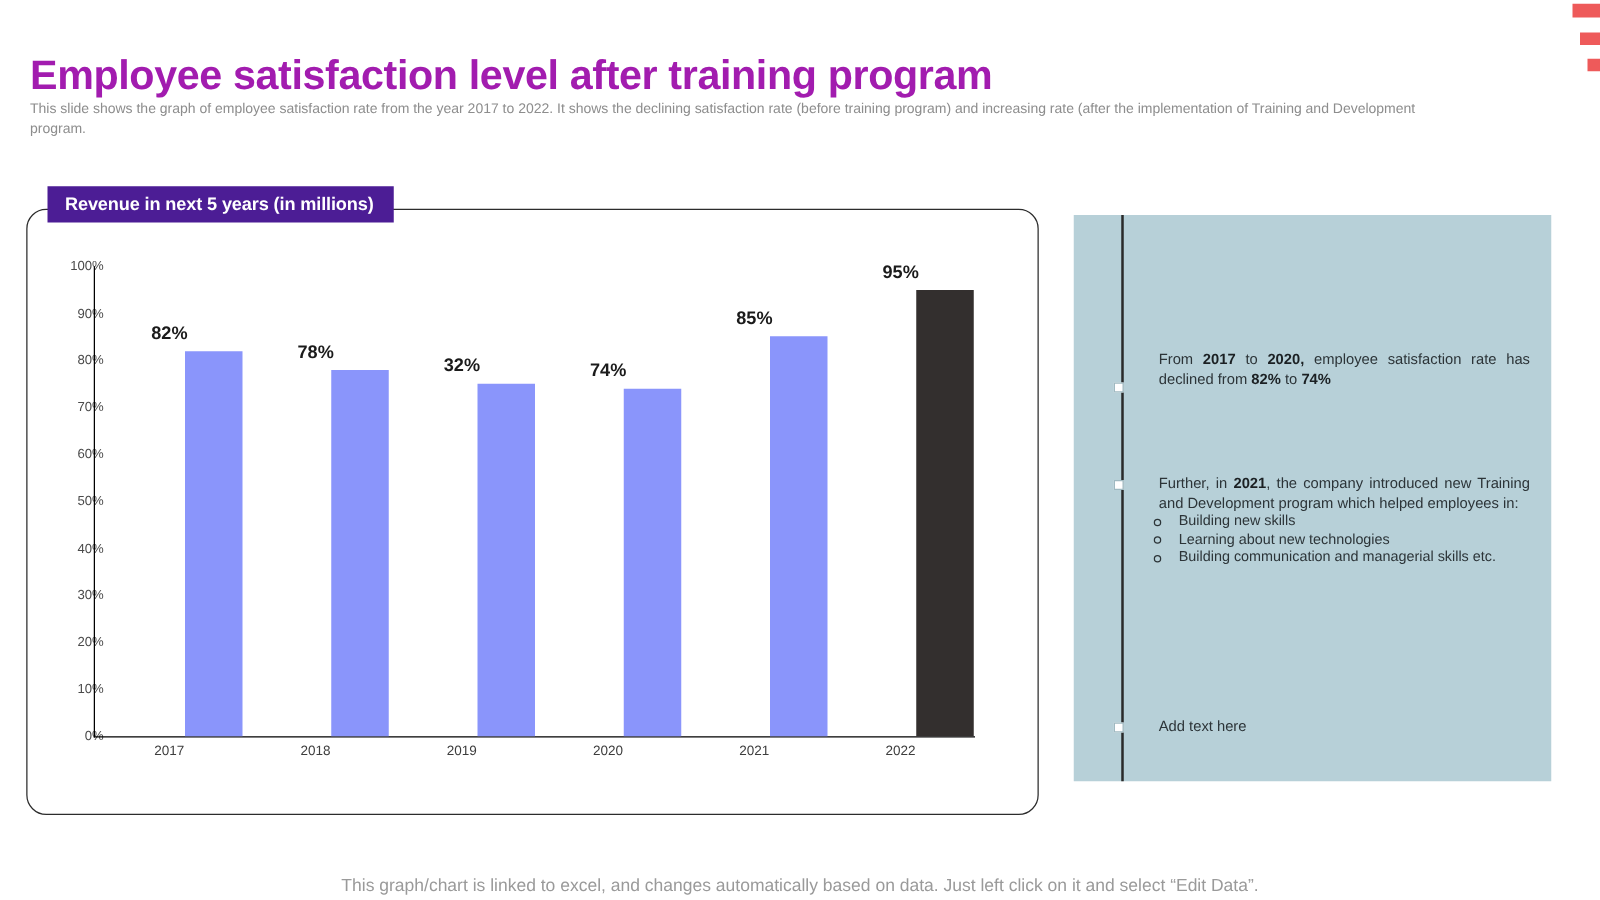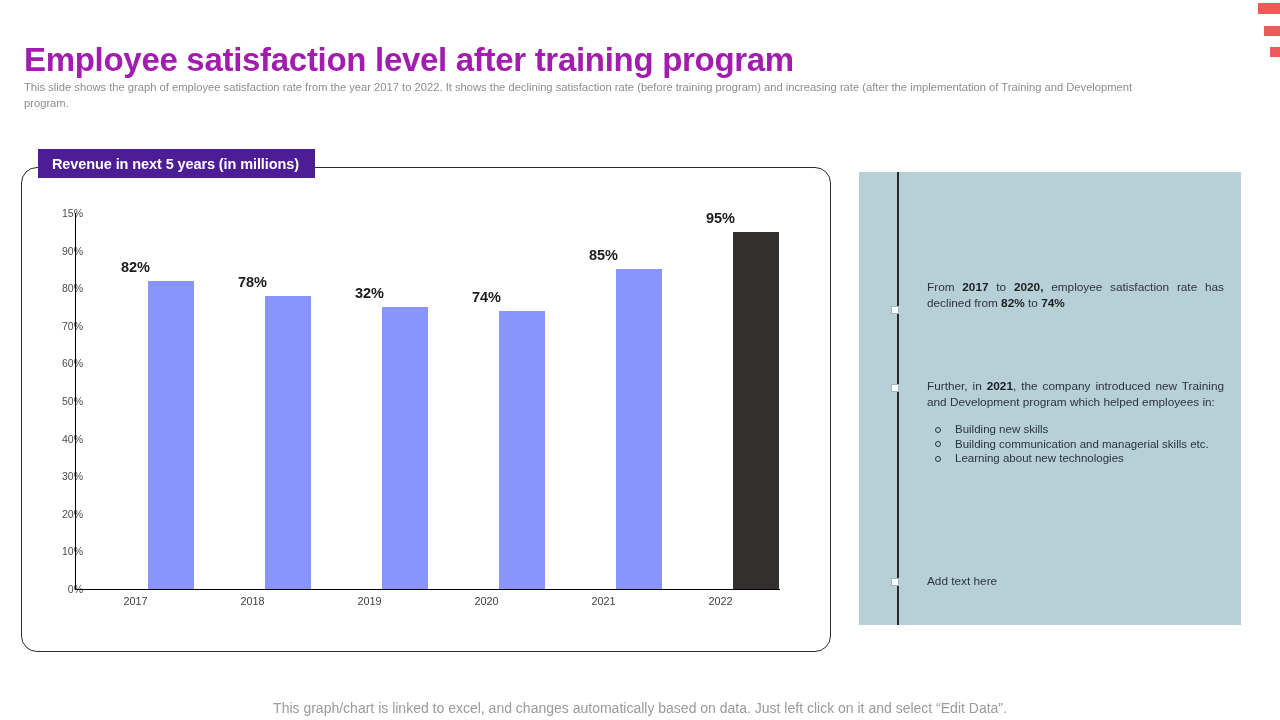--- a/index.html
+++ b/index.html
@@ -208,21 +208,21 @@
   }
   .note .body b { font-weight: bold; color: #1b2023; }
   .note-1 { top: 108px; }
   .note-1 .bullet { top: 26px; }
   .note-2 { top: 207px; }
   .note-2 .bullet { top: 5px; }
   .note-3 { top: 402px; }
   .note-3 .bullet { top: 4px; }
   .sub-list {
     list-style: none;
-    margin: 12px;
+    margin: 0;
     padding: 0 0 0 38px;
   }
   .sub-list li {
     position: relative;
     padding-left: 26px;
     font-size: 11.5px;
     line-height: 14.6px;
     color: #2c3438;
   }
   .sub-list li .o {
@@ -257,21 +257,21 @@
 </div>
 
 <div class="page-title">Employee satisfaction level after training program</div>
 <div class="page-subtitle">This slide shows the graph of employee satisfaction rate from the year 2017 to 2022. It shows the declining satisfaction rate (before training program) and increasing rate (after the implementation of Training and Development program.</div>
 
 <div class="chart-card"></div>
 <div class="chart-banner">Revenue in next 5 years (in millions)</div>
 
 <div class="plot">
   <div class="y-axis-labels">
-      <span style="top: 0%;">15%</span>
+      <span style="top: 0%;">100%</span>
       <span style="top: 10%;">90%</span>
       <span style="top: 20%;">80%</span>
       <span style="top: 30%;">70%</span>
       <span style="top: 40%; margin-left: 12px;">60%</span>
       <span style="top: 50%;">50%</span>
       <span style="top: 60%;">40%</span>
       <span style="top: 70%;">30%</span>
       <span style="top: 80%;">20%</span>
       <span style="top: 90%;">10%</span>
       <span style="top: 100%;">0%</span>
@@ -318,22 +318,22 @@
   <div class="side-rule"></div>
   <div class="note note-1">
     <span class="bullet"></span>
     <div class="body"><span>From </span><b>2017</b><span> to </span><b>2020,</b><span> employee satisfaction rate has declined from </span><b>82%</b><span> to </span><b>74%</b></div>
   </div>
   <div class="note note-2">
     <span class="bullet"></span>
     <div class="body"><span>Further, in </span><b>2021</b><span>, the company introduced new Training and Development  program which helped employees in:</span></div>
     <ul class="sub-list">
         <li><span class="o"></span><span>Building new skills</span></li>
+        <li><span class="o"></span><span>Learning about new technologies</span></li>
         <li><span class="o"></span><span>Building communication and managerial skills etc.</span></li>
-        <li><span class="o"></span><span>Learning about new technologies</span></li>
       </ul>
   </div>
   <div class="note note-3">
     <span class="bullet"></span>
     <div class="body"><span>Add text here</span></div>
   </div>
 </div>
 
 <div class="footer-note">This graph/chart is linked to excel, and changes automatically based on data. Just left click on it and select “Edit Data”.</div>
 

